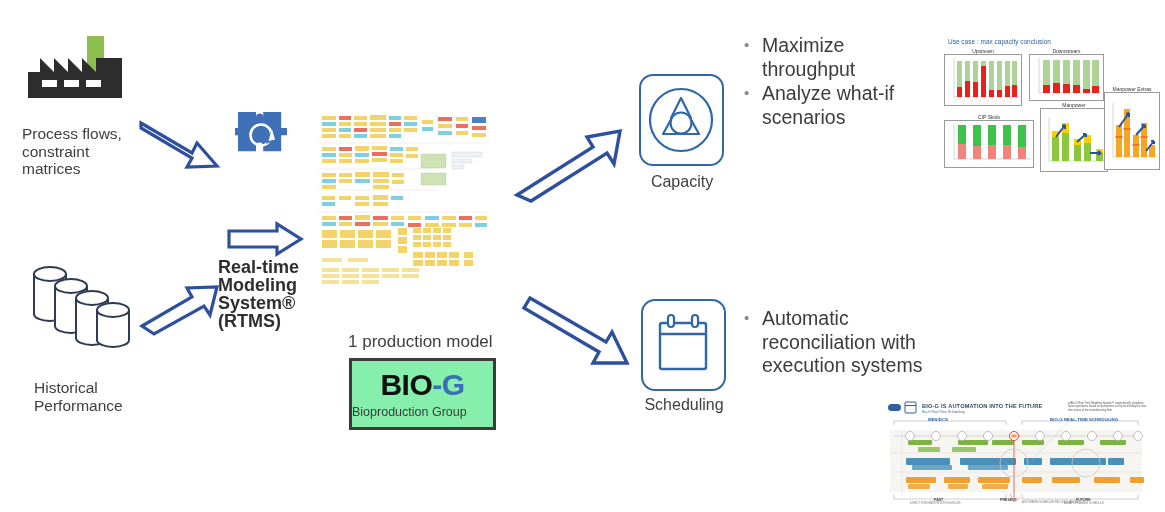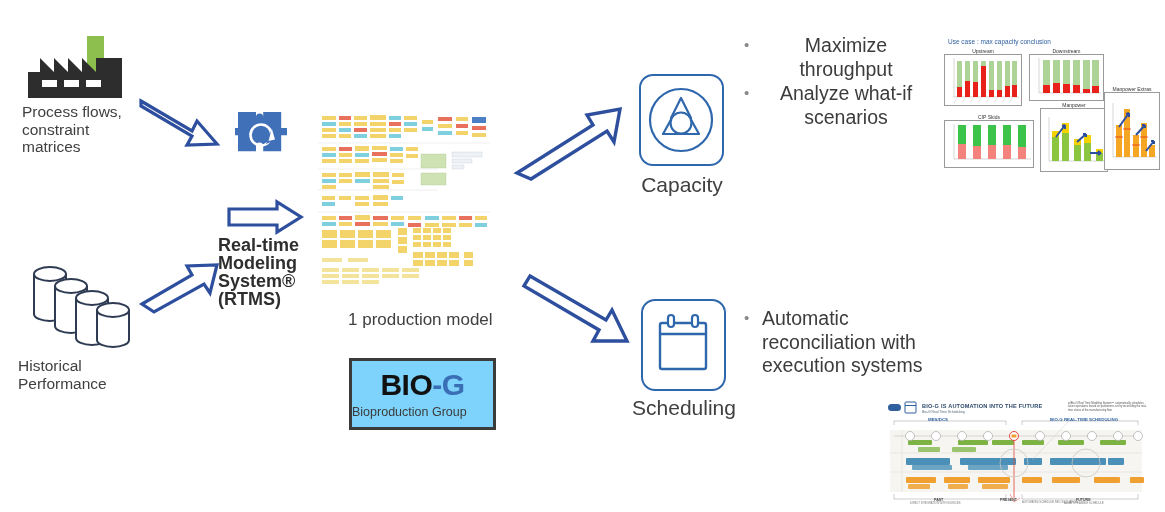--- a/index.html
+++ b/index.html
@@ -1,19 +1,19 @@
 <!DOCTYPE html>
 <html><head>
 <meta charset="utf-8">
 <style>
   html,body{margin:0;padding:0;background:#ffffff;}
   body{width:1165px;height:512px;position:relative;overflow:hidden;
        font-family:"Liberation Sans","DejaVu Sans",sans-serif;
        -webkit-font-smoothing:antialiased;}
-  .abs{position:absolute;}
+  .abs{position:absolute;margin-top:22px;}
   .lbl{color:#404040;font-size:15.5px;line-height:17.5px;}
   .lbl-bold{color:#2e2e2e;font-size:18px;line-height:18px;font-weight:bold;}
   .caption{color:#404040;font-size:17px;}
 
   
   .factory{position:absolute;left:28px;top:36px;width:100px;height:62px;}
   .f-stack{position:absolute;left:59px;top:0;width:17px;height:44px;background:#8cbf4d;}
   .f-body{position:absolute;left:0;top:22px;width:94px;height:40px;background:#2d2d2d;
     clip-path:polygon(0 14px,0 100%,100% 100%,100% 0,68px 0,68px 14px,54px 0,54px 14px,40px 0,40px 14px,26px 0,26px 14px,12px 0,12px 14px);}
   .f-win{position:absolute;top:44px;width:15px;height:7px;background:#ffffff;}
@@ -26,30 +26,30 @@
 
   
   .rtms-icon{position:absolute;left:235px;top:106px;width:52px;height:52px;}
 
   
   .modelpic{position:absolute;left:318px;top:112px;width:172px;height:128px;background:#fff;}
   .modelpic2{position:absolute;left:318px;top:228px;width:172px;height:75px;background:#fff;}
 
   
   .biog{position:absolute;left:349px;top:358px;width:147px;height:72px;
-        border:3px solid #3b3b3b;background:#7dd3fc;box-sizing:border-box;}
+        border:3px solid #3b3b3b;background:#86efac;box-sizing:border-box;}
   .biog-main{text-align:center;font-size:30px;font-weight:bold;letter-spacing:-0.5px;
         line-height:30px;margin-top:9px;color:#111;font-family:"Liberation Sans",sans-serif;}
   .biog-main .g{color:#3a6fb5;}
   .biog-sub{font-size:12.5px;color:#3b3b3b;margin-top:5px;}
 
   
   .cap-icon{position:absolute;width:85px;height:92px;border:2.5px solid #2f67ad;
             border-radius:14px;background:#fff;box-sizing:border-box;}
-  .cap-name{position:absolute;color:#404040;font-size:21px;text-align:center;width:120px;}
+  .cap-name{position:absolute;color:#404040;font-size:16px;text-align:center;width:120px;}
   .bullets{position:absolute;color:#3c3c3c;font-size:19.5px;line-height:23.5px;}
   .bullets .bi{position:relative;padding-left:22px;margin-bottom:1px;}
   .bullets .bi::before{content:"•";position:absolute;left:4px;top:-1px;font-size:15px;color:#8a8a8a;}
 
   
   .dash{position:absolute;left:936px;top:34px;width:224px;height:148px;background:#fff;}
   .dash-title{position:absolute;left:12px;top:4px;font-size:6.5px;color:#2f5f9e;white-space:nowrap;}
   .panel{position:absolute;border:1px solid #9a9a9a;background:#fff;box-sizing:border-box;}
   .ptitle{position:absolute;width:100%;text-align:center;font-size:5px;color:#333;top:-7px;}
 
@@ -92,21 +92,21 @@
           <path d="M52 40 v40 a16 7 0 0 0 32 0 v-40"></path>
           <ellipse cx="68" cy="40" rx="16" ry="7"></ellipse>
         </g>
     <g>
           <path d="M73 52 v30 a16 7 0 0 0 32 0 v-30"></path>
           <ellipse cx="89" cy="52" rx="16" ry="7"></ellipse>
         </g>
   </g>
 </svg>
 </div>
-<div class="abs lbl" id="lbl-hist" style="left:18px;top:357px;width:150px;white-space:pre-line;">Historical
+<div class="abs lbl" id="lbl-hist" style="left:34px;top:357px;width:150px;white-space:pre-line;">Historical
 Performance</div>
 
 <div class="abs arrow" style="left:140px;top:255px;">
 <svg width="90" height="60" viewBox="0 0 90 60">
  <path d="M2 55 L52 26 L47 17 L77 16 L70 44 L64 35 L14 63 Z" transform="translate(0,-6)" fill="#ffffff" stroke="#2d4f9e" stroke-width="3.2" stroke-linejoin="miter"></path>
 </svg>
 </div>
 
 <div class="rtms-icon">
 <svg width="52" height="52" viewBox="0 0 52 52">
@@ -338,21 +338,21 @@
 <svg width="80" height="87" viewBox="0 0 80 87">
   <circle cx="40" cy="44" r="31" fill="none" stroke="#2f67ad" stroke-width="2.2"></circle>
   <path d="M40 22 L50 42 L30 42 Z" fill="none" stroke="#2f67ad" stroke-width="2.2" stroke-linejoin="round"></path>
   <path d="M22 58 L42 58 L32 40 Z" fill="none" stroke="#2f67ad" stroke-width="2.2" stroke-linejoin="round"></path>
   <path d="M58 58 L38 58 L48 40 Z" fill="none" stroke="#2f67ad" stroke-width="2.2" stroke-linejoin="round"></path>
   <circle cx="40" cy="47" r="10.5" fill="#ffffff" stroke="#2f67ad" stroke-width="2.2"></circle>
 </svg>
 </div>
 <div class="cap-name" style="left:622px;top:173px;">Capacity</div>
 
-<div class="bullets" style="left:740px;top:34px;width:190px;text-align:center;">
+<div class="bullets" style="left:740px;top:34px;width:190px;">
   <div class="bi">Maximize throughput</div>
   <div class="bi">Analyze what-if scenarios</div>
 </div>
 
 <div class="cap-icon" style="left:641px;top:299px;">
 <svg width="80" height="87" viewBox="0 0 80 87">
   <rect x="17" y="22" width="46" height="46" rx="2" fill="#ffffff" stroke="#2f67ad" stroke-width="2.4"></rect>
   <line x1="17" y1="33" x2="63" y2="33" stroke="#2f67ad" stroke-width="2.4"></line>
   <rect x="25" y="14" width="6" height="12" rx="3" fill="#ffffff" stroke="#2f67ad" stroke-width="2.2"></rect>
   <rect x="49" y="14" width="6" height="12" rx="3" fill="#ffffff" stroke="#2f67ad" stroke-width="2.2"></rect>

